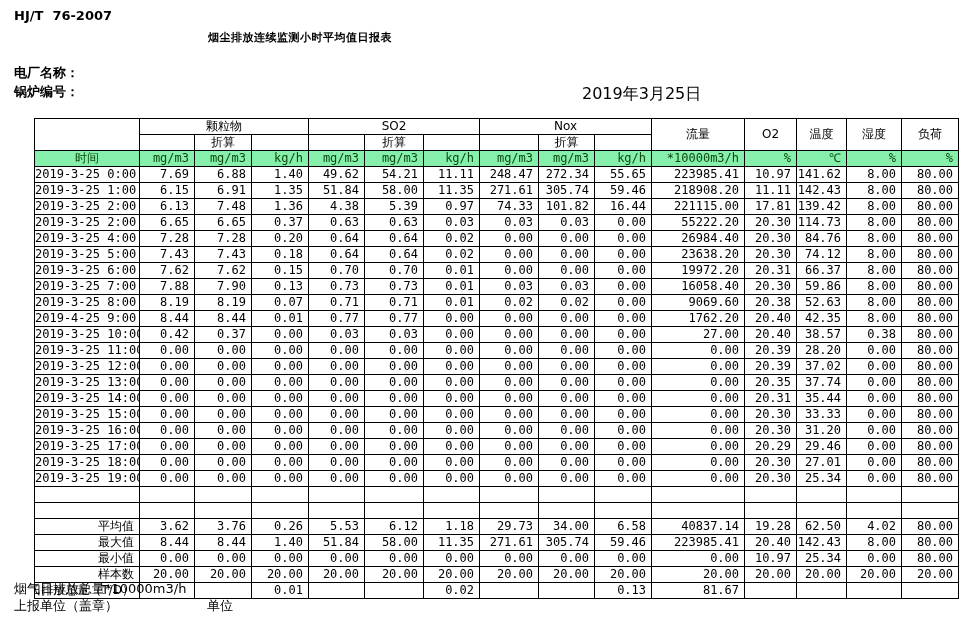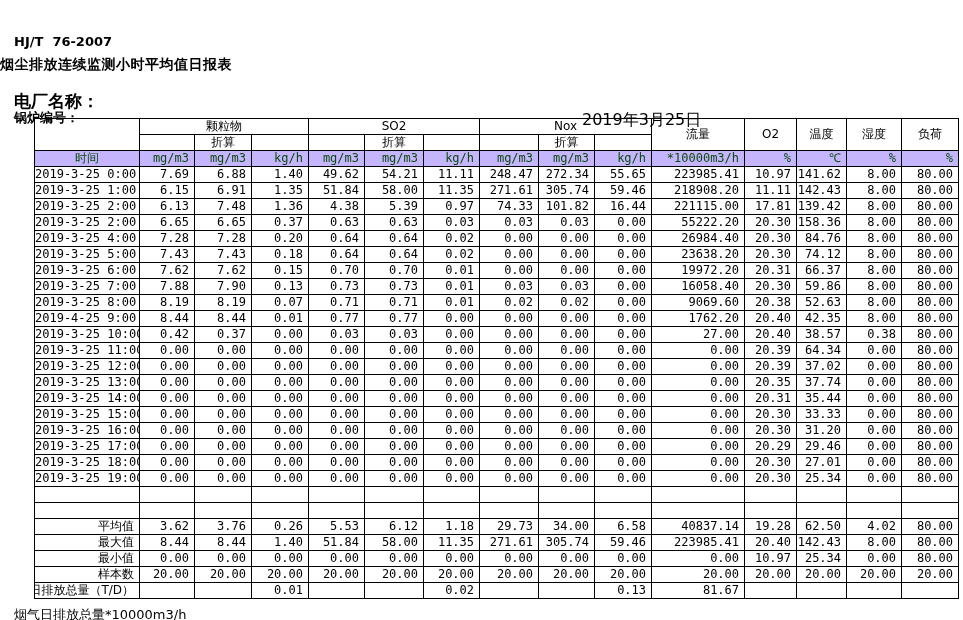--- a/index.html
+++ b/index.html
@@ -1,37 +1,37 @@
 <!DOCTYPE html>
 <html><head>
 <meta charset="utf-8">
 <style>
   html,body{margin:0;padding:0;}
   body{
     width:963px;height:620px;position:relative;background:#ffffff;color:#000;
     font-family:"DejaVu Sans",sans-serif;overflow:hidden;
   }
-  .abs{position:absolute;margin-top:26px;}
+  .abs{position:absolute;}
   #standard{left:14px;top:8px;font-size:13px;font-weight:bold;white-space:pre;font-family:"DejaVu Sans",sans-serif;}
-  #title{left:0;top:30px;width:600px;font-size:14px;font-weight:bold;letter-spacing:0.5px;}
-  #plant-label{left:14px;top:64px;font-size:17px;font-weight:bold;text-align:right;}
+  #title{left:0;top:30px;width:600px;text-align:center;font-size:11px;font-weight:bold;letter-spacing:0.5px;}
+  #plant-label{left:14px;top:64px;font-size:13px;font-weight:bold;text-align:right;}
   #boiler-label{left:14px;top:83px;font-size:13px;font-weight:bold;}
   #report-date{left:582px;top:84px;font-size:16px;}
   #report-table{
     position:absolute;left:34px;top:118px;width:925px;
     border-collapse:collapse;table-layout:fixed;
     font-family:"DejaVu Sans Mono",monospace;font-size:12px;
   }
   #report-table td,#report-table th{
     border:1px solid #000;height:15px;line-height:13px;padding:0 5px 0 0;
     text-align:right;overflow:hidden;font-weight:normal;white-space:nowrap;
   }
   #report-table th{text-align:center;padding:0;font-family:"DejaVu Sans",sans-serif;}
   tr.units td,tr.units th{
-    background:#c4b5fd;height:17px;text-align:center;padding:0;
+    background:#86efac;height:17px;text-align:center;padding:0;
     color:#0b4a0b;
   }
   tr.units td{font-family:"DejaVu Sans Mono",monospace;}
   td.time{text-align:right;padding-right:3px;}
   td.rowlabel{font-family:"DejaVu Sans",sans-serif;text-align:right;padding-right:2px;}
   tr.spacer td{height:7px;line-height:7px;}
   tr.total-row td.rowlabel{text-align:left;text-indent:-14px;overflow:visible;}
   #footer-total{left:14px;top:580px;font-size:13px;}
   #footer-report-unit{left:14px;top:597px;font-size:13px;text-align:right;}
   #footer-unit{left:207px;top:597px;font-size:13px;}
@@ -162,21 +162,21 @@
         <td>6.65</td>
         <td>0.37</td>
         <td>0.63</td>
         <td>0.63</td>
         <td>0.03</td>
         <td>0.03</td>
         <td>0.03</td>
         <td>0.00</td>
         <td>55222.20</td>
         <td>20.30</td>
-        <td>158.36</td>
+        <td>114.73</td>
         <td>8.00</td>
         <td>80.00</td>
       </tr>
       <tr>
         <td class="time">2019-3-25 4:00</td>
         <td>7.28</td>
         <td>7.28</td>
         <td>0.20</td>
         <td>0.64</td>
         <td>0.64</td>
@@ -298,21 +298,21 @@
         <td>0.00</td>
         <td>0.00</td>
         <td>0.00</td>
         <td>0.00</td>
         <td>0.00</td>
         <td>0.00</td>
         <td>0.00</td>
         <td>0.00</td>
         <td>0.00</td>
         <td>20.39</td>
-        <td>64.34</td>
+        <td>28.20</td>
         <td>0.00</td>
         <td>80.00</td>
       </tr>
       <tr>
         <td class="time">2019-3-25 12:00</td>
         <td>0.00</td>
         <td>0.00</td>
         <td>0.00</td>
         <td>0.00</td>
         <td>0.00</td>

